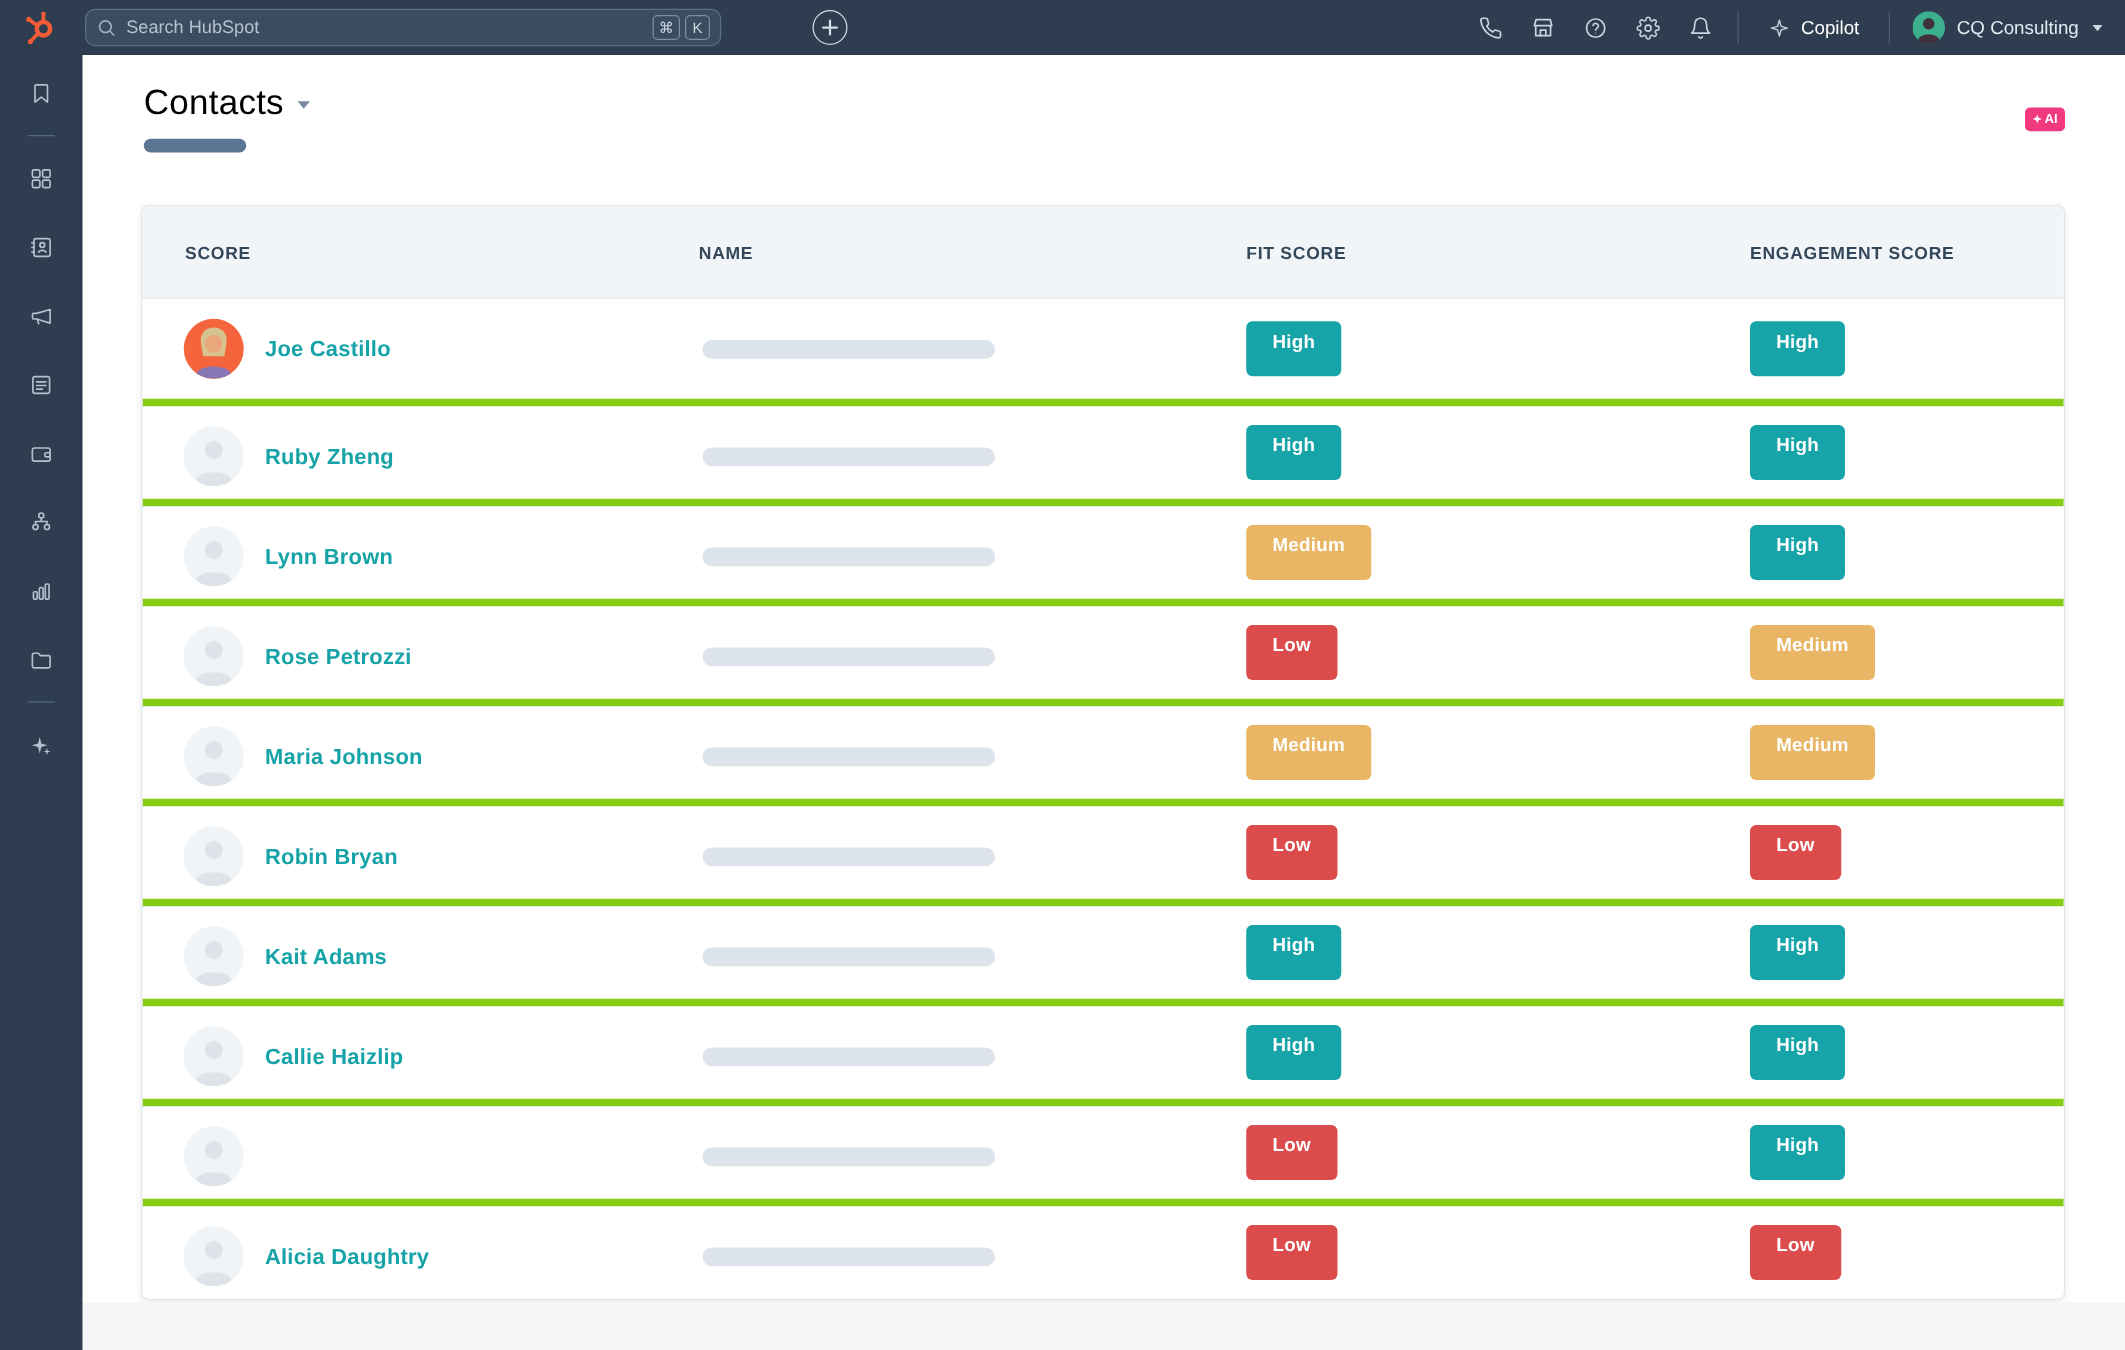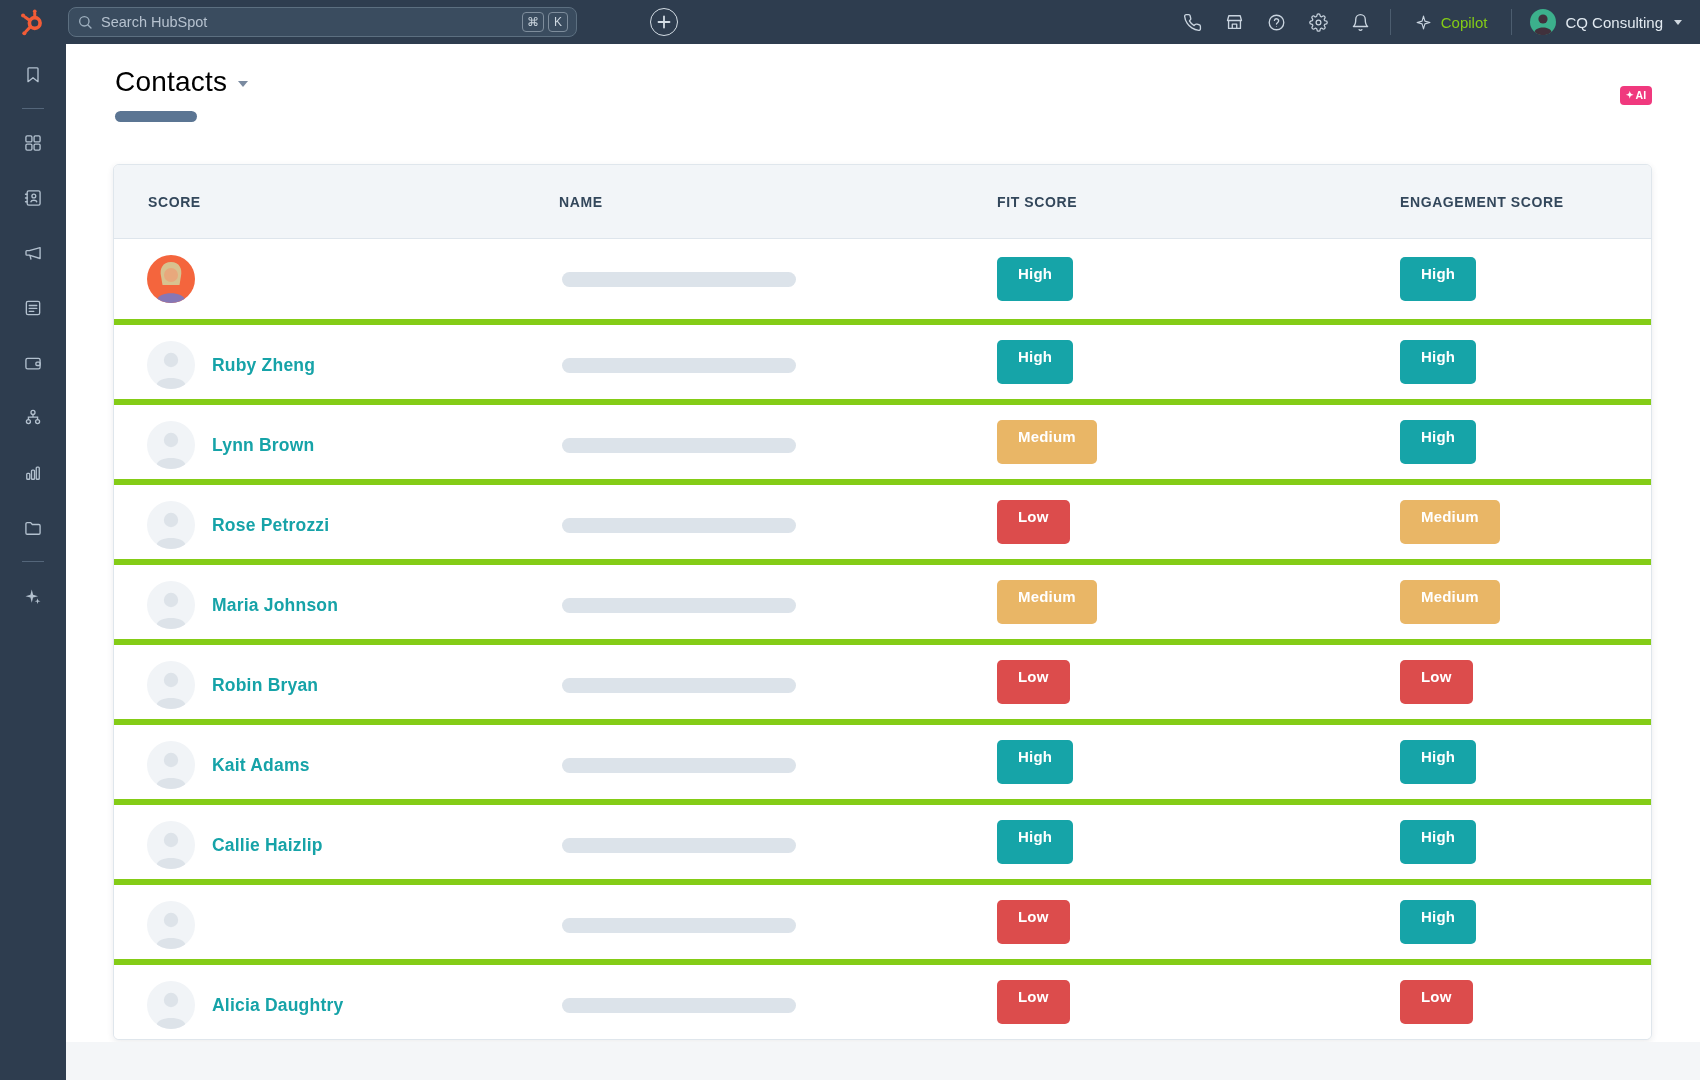--- a/index.html
+++ b/index.html
@@ -30,21 +30,21 @@
   }
   .add-btn {
     position:absolute; left:650px; top:8px; width:28px; height:28px; border-radius:50%;
     background:transparent; border:1.6px solid #d4dde5; cursor:pointer;
     display:flex; align-items:center; justify-content:center;
   }
   .tb-right { position:absolute; right:0; top:0; height:44px; display:flex; align-items:center; }
   .tb-icon { width:42px; height:44px; display:flex; align-items:center; justify-content:center; cursor:pointer; }
   .tb-divider { width:1px; height:26px; background:#4c5d6f; margin:0 8px; }
   .copilot { display:flex; align-items:center; gap:9px; padding:0 16px; cursor:pointer; }
-  .copilot-label { color:#84cc16; font-size:15px; }
+  .copilot-label { color:#ffffff; font-size:15px; }
   .account { display:flex; align-items:center; gap:9px; padding:0 18px 0 10px; cursor:pointer; }
   .account-name { color:#e2eaf1; font-size:15px; }
   .caret-down {
     width:0; height:0; border-left:4.5px solid transparent; border-right:4.5px solid transparent;
     border-top:5.5px solid #cfd8e0; margin-left:2px;
   }
 
   
   .sidebar {
     position:absolute; left:0; top:44px; width:66px; height:1036px;
@@ -313,20 +313,21 @@
   <div id="table-body">
   <div class="row">
     <span class="avatar" data-avatar="photo">
 
       <svg class="sil-photo" width="48" height="48" viewBox="0 0 48 48">
         <path d="M24 7c-8.5 0-11.5 7-10 14l1.5 9h17l1.5-9c1.5-7-1.5-14-10-14z" fill="#d8c28f"></path>
         <circle cx="24" cy="20" r="7" fill="#e8a87c"></circle>
         <path d="M10 45c1.2-9 26.8-9 28 0v3H10z" fill="#8677b5"></path>
       </svg>
     </span>
+    <a class="name">Joe Castillo</a>
     <span class="skel"></span>
     <span class="badge badge-fit" data-level="High">High</span>
     <span class="badge badge-eng" data-level="High">High</span>
   </div>
 
   <div class="row">
     <span class="avatar" data-avatar="placeholder">
       <svg class="sil-placeholder" width="48" height="48" viewBox="0 0 48 48">
         <circle cx="24" cy="19" r="7.2" fill="#dde3e9"></circle>
         <path d="M9.5 44c1-9.5 28-9.5 29 0v4h-29z" fill="#dde3e9"></path>

